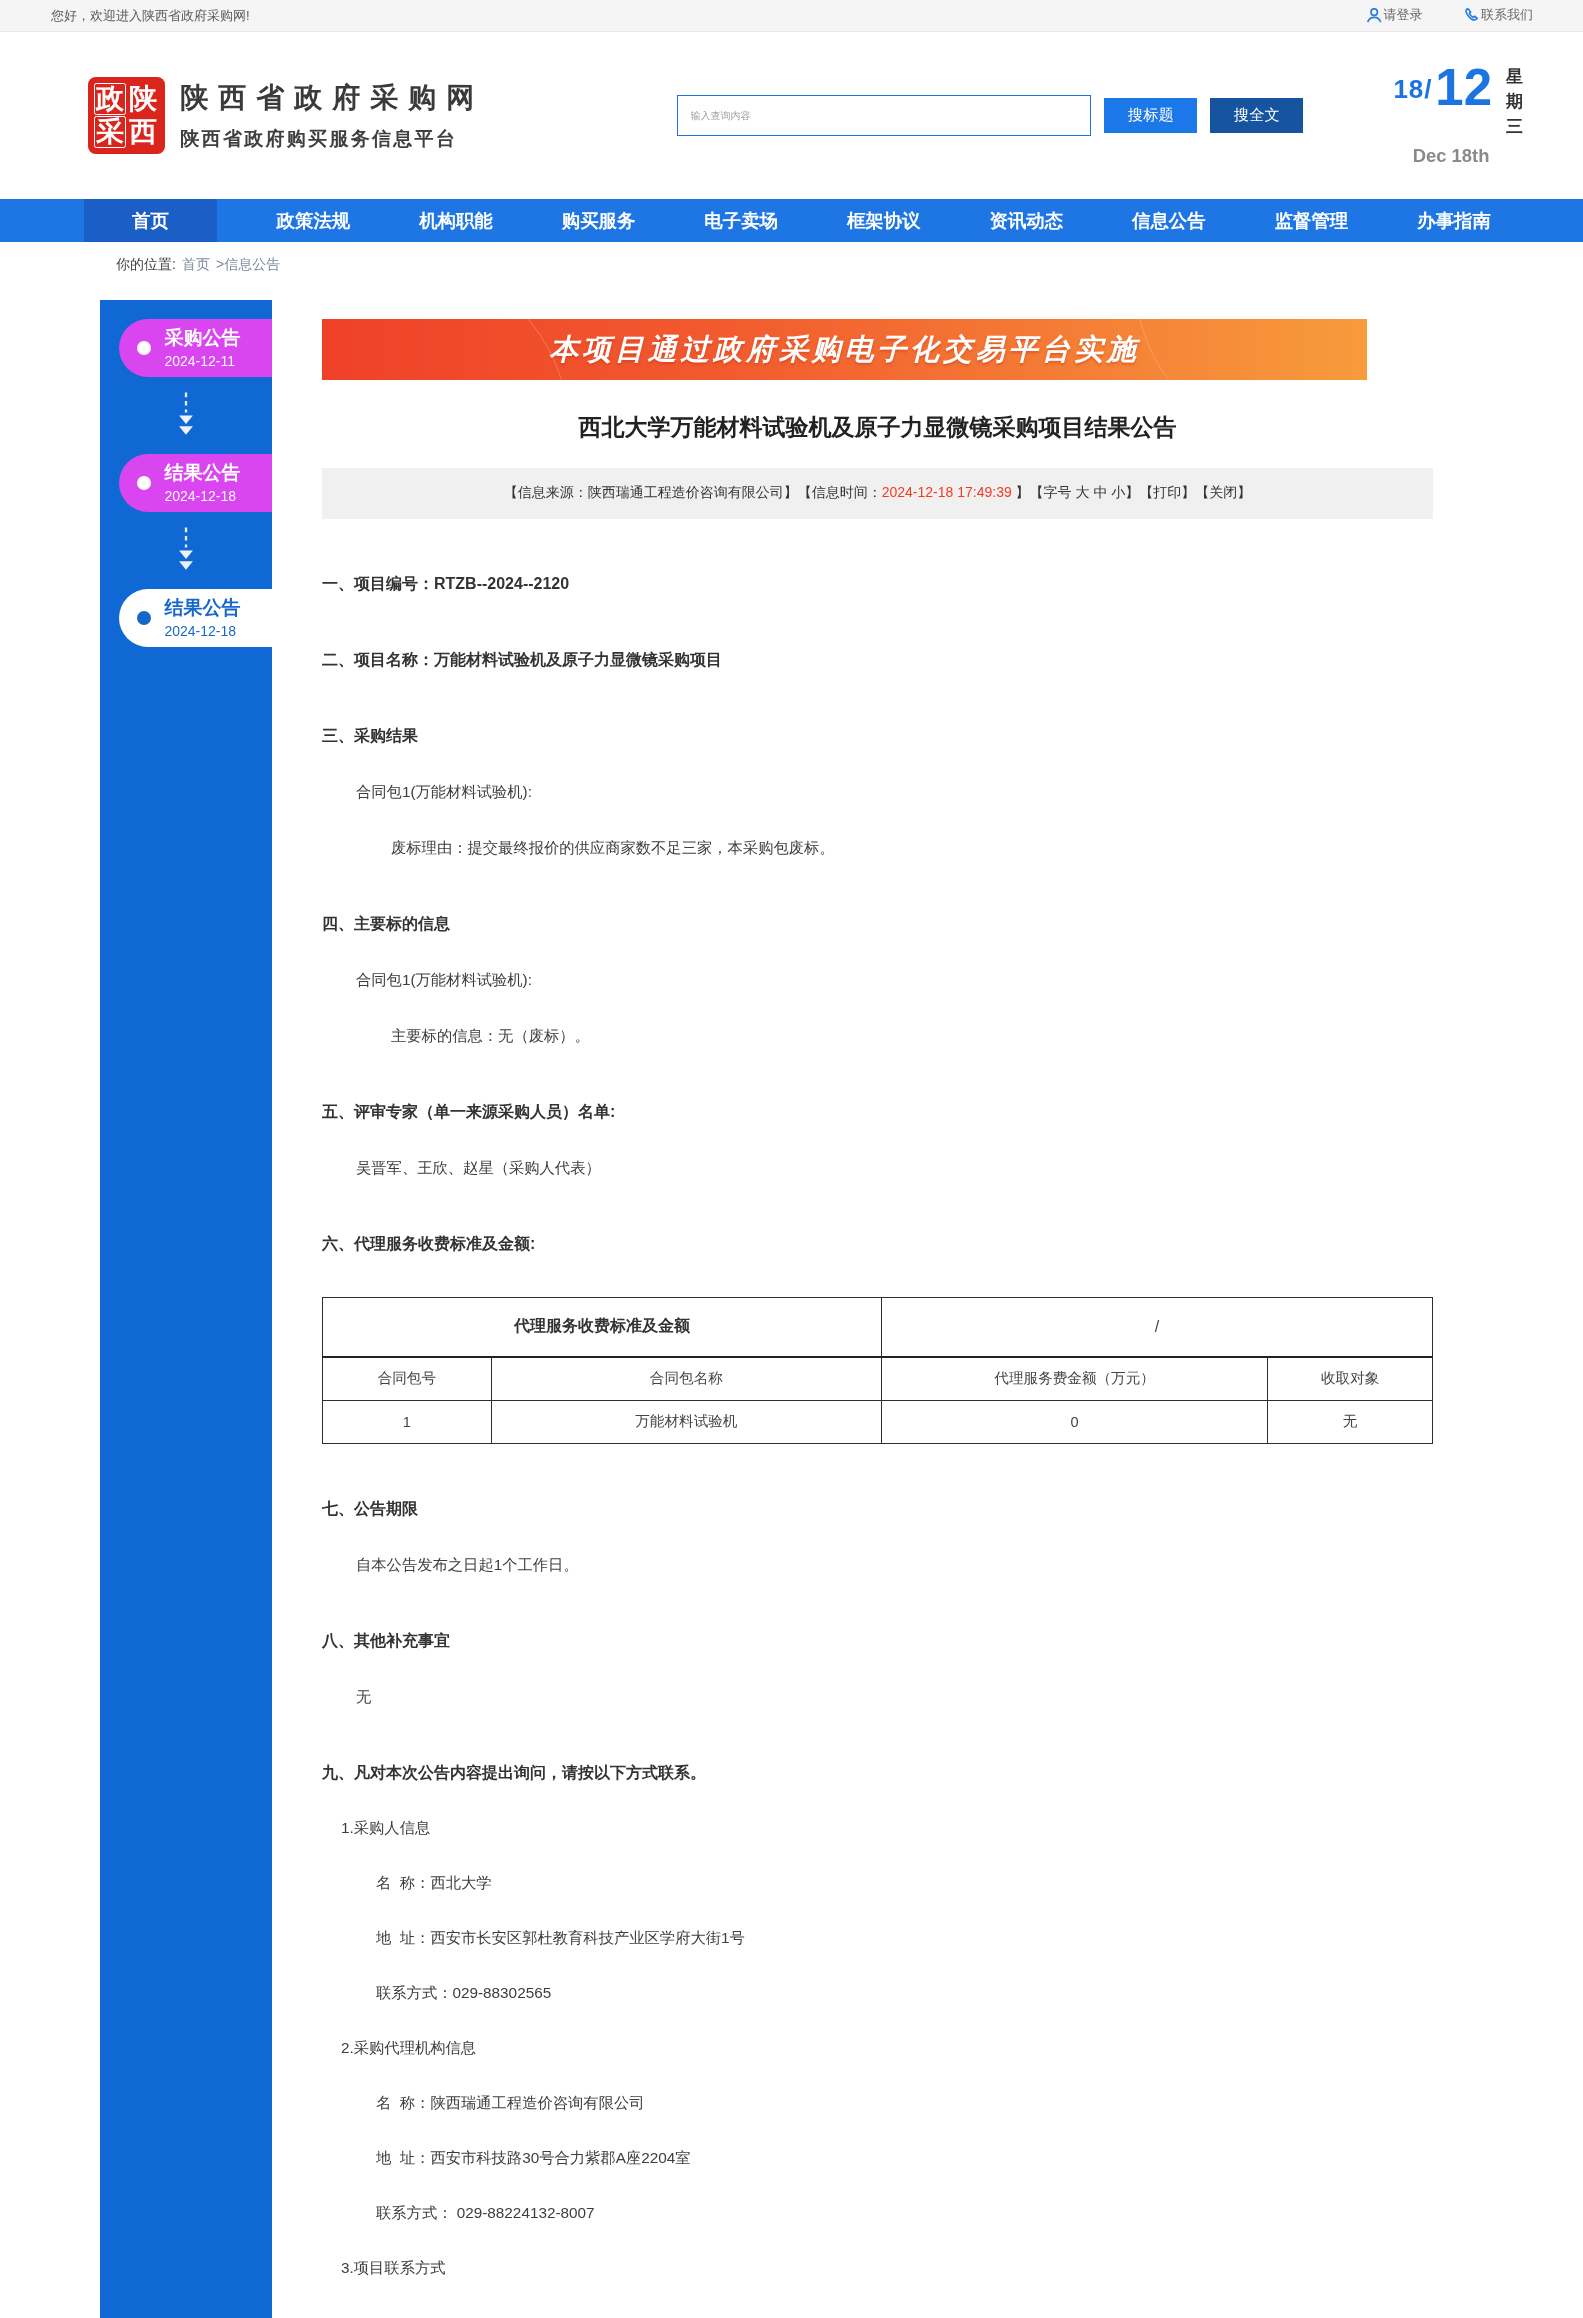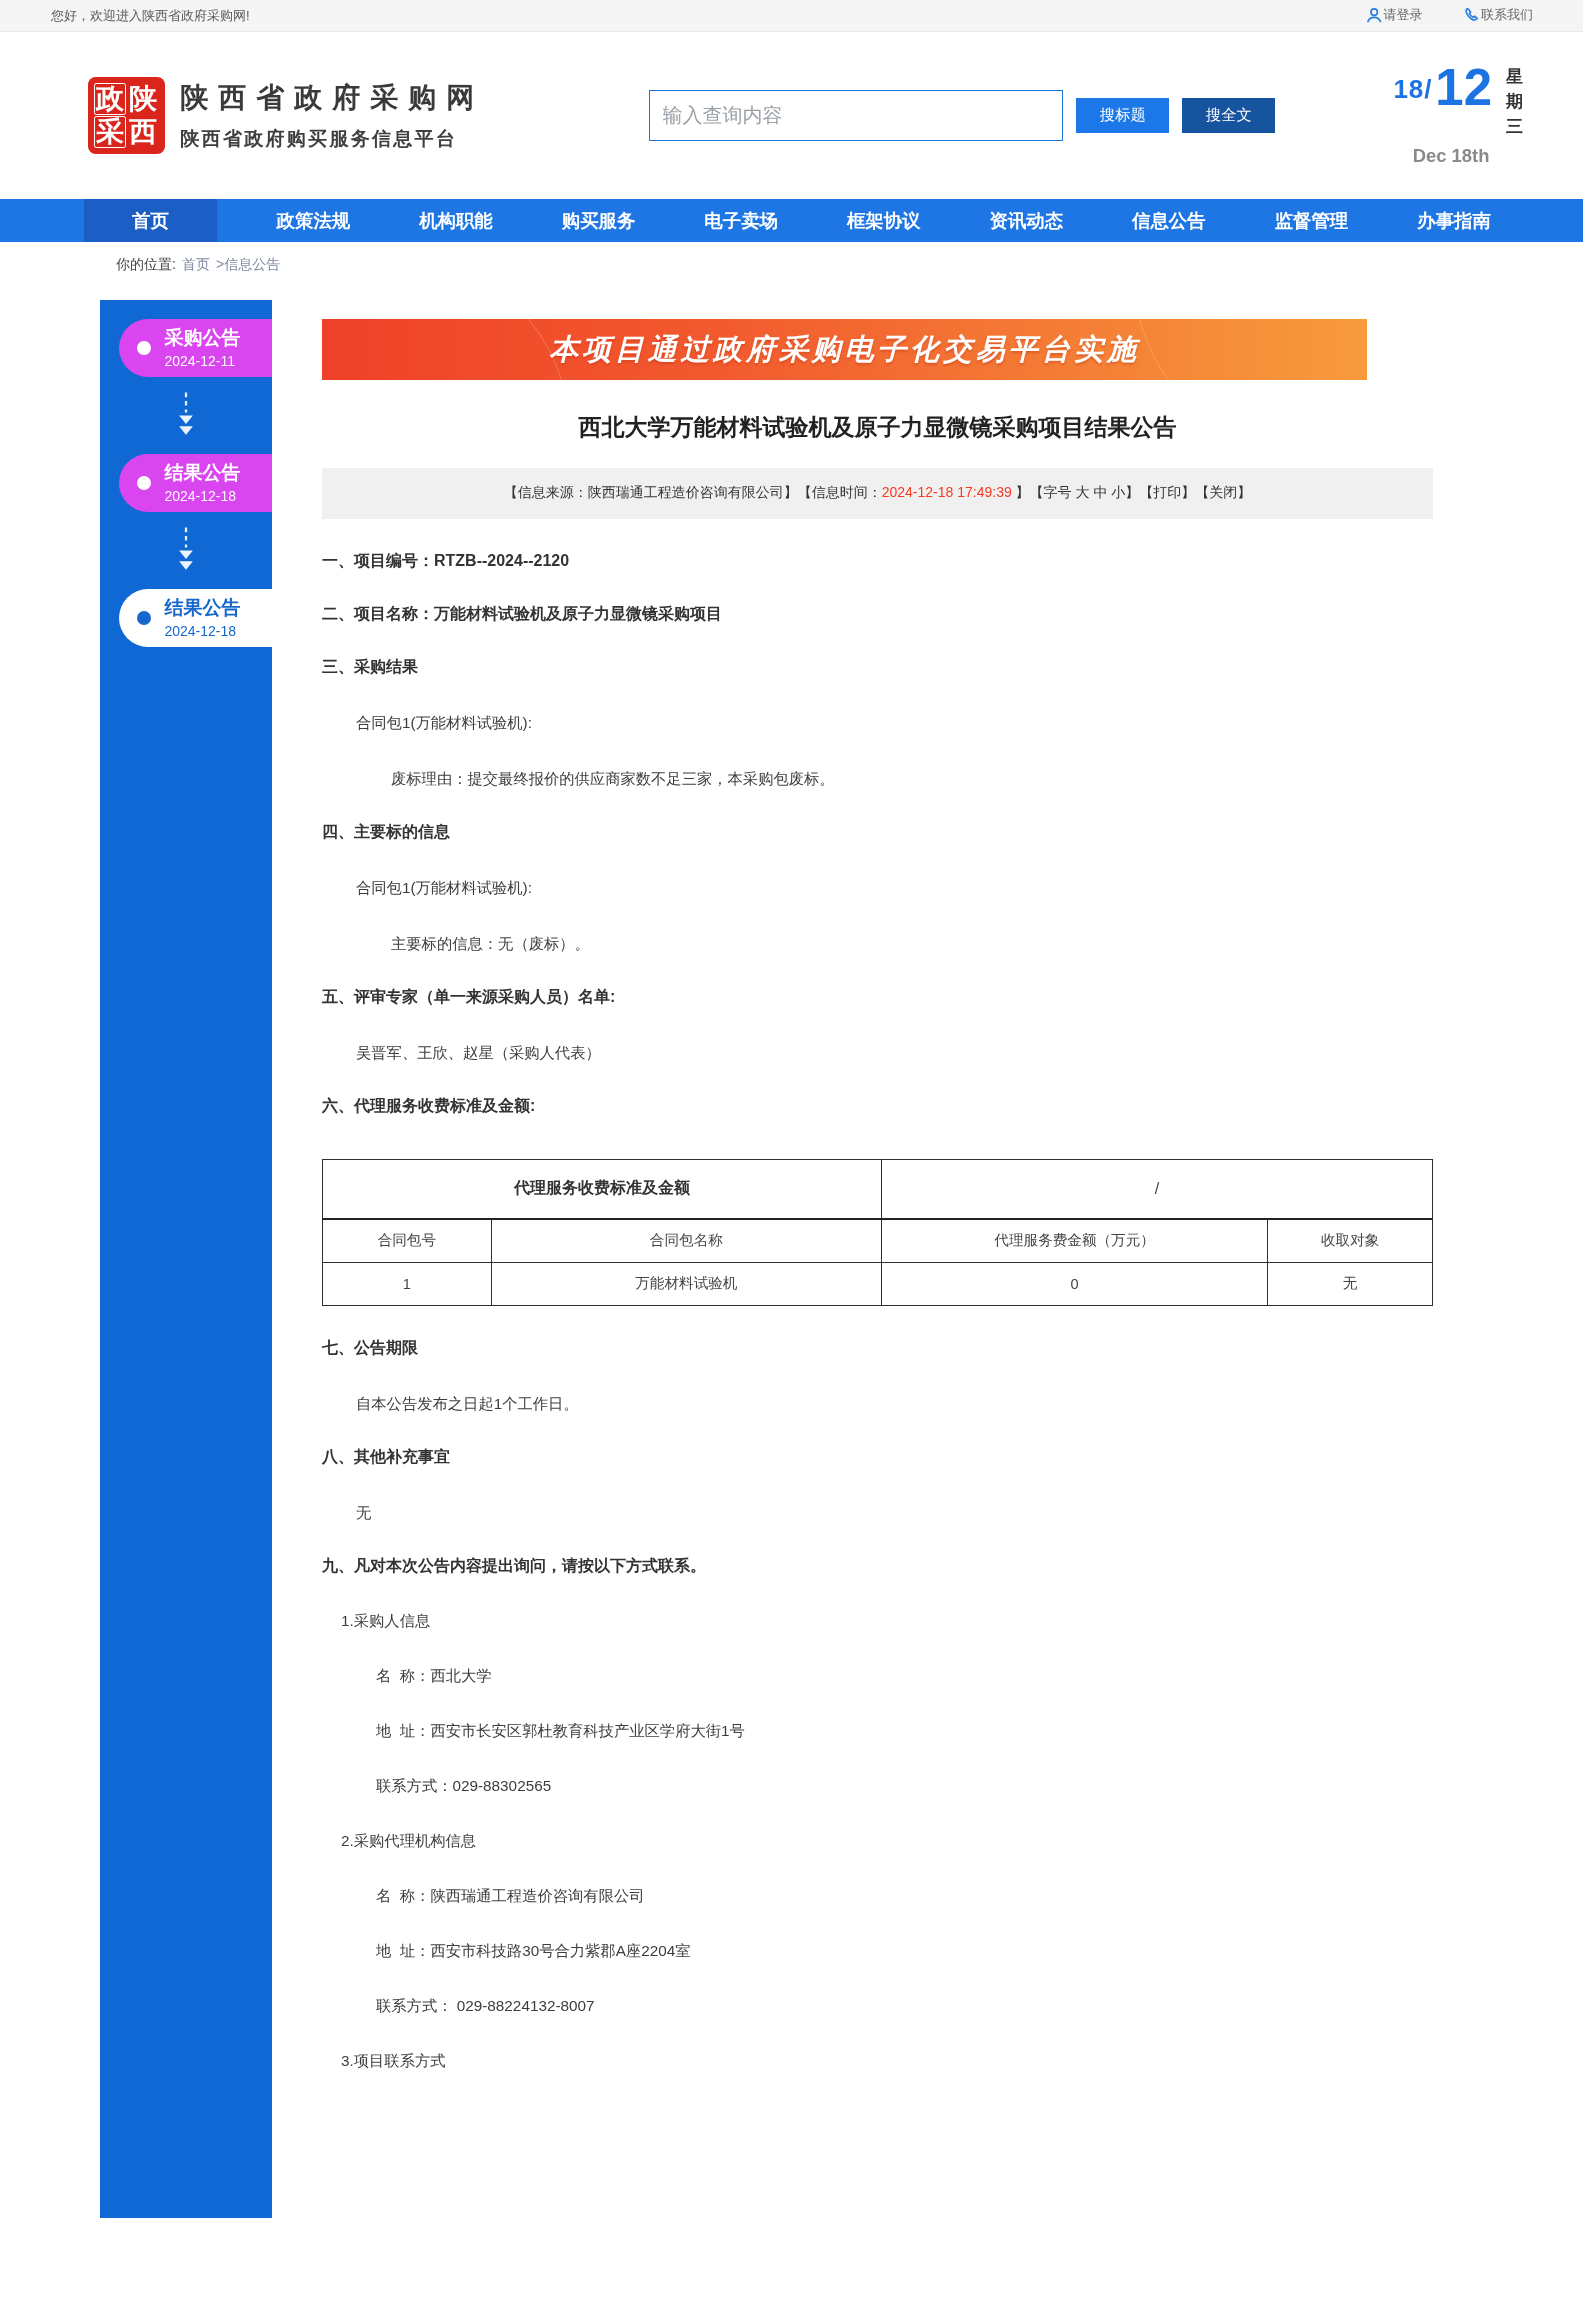--- a/index.html
+++ b/index.html
@@ -20,22 +20,22 @@
   .logo { width:77px; height:77px; background:#d9251c; border-radius:7.7px;
     display:grid; grid-template-columns:1fr 1fr; grid-template-rows:1fr 1fr;
     padding:6.1px; gap:1.5px; }
   .logo span { color:#fff; font-weight:bold; font-size:28px; line-height:1;
     display:flex; align-items:center; justify-content:center; }
   .logo span.framed { border:1.5px solid #fff; border-radius:2.3px; }
   .titles { margin-left:15.3px; }
   .site-title { font-size:28px; font-weight:bold; color:#3a3a3a; letter-spacing:10px; }
   .site-sub { font-size:19px; color:#3f3f3f; letter-spacing:2.3px; margin-top:9.2px; font-weight:bold; }
   .search-group { margin-left:165px; display:flex; align-items:center; }
-  .search-input { width:414px; height:51px; border:1.5px solid #1c74e2; font-size:20px;
-    padding:0 12.3px; color:#333; outline:none; }
+  .search-input { width:414px; height:41px; border:1.5px solid #1c74e2; font-size:10px;
+    padding:0 12.3px; color:#333; outline:none;margin-left:28px; }
   .search-input::placeholder { color:#9aa0a6; }
   .search-btn { width:93px; height:35px; border:none; color:#fff; font-size:15.3px;
     margin-left:13px; cursor:pointer; font-family:inherit; }
   .btn-title { background:#1c78e8; }
   .btn-full { background:#16549f; }
   .datebox { margin-left:auto; }
   .date-row { display:flex; align-items:flex-start; }
   .d-day { font-size:26px; font-weight:bold; color:#1c74e2; margin-top:10.7px; letter-spacing:0.8px; }
   .d-month { font-size:51px; font-weight:bold; color:#1c74e2; line-height:0.95; margin-left:3.1px; }
   .d-week { width:20px; font-size:17px; font-weight:bold; color:#333; line-height:1.45;
@@ -72,21 +72,21 @@
     border:1.5px solid rgba(255,255,255,.22); border-radius:50%; }
   .banner::after { content:''; position:absolute; right:-92px; top:-199px; width:322px; height:322px;
     border:1.5px solid rgba(255,255,255,.2); border-radius:50%; }
   .banner span { color:#fff; font-size:29px; font-weight:bold; font-style:italic;
     letter-spacing:3.8px; text-shadow:0 1.5px 2.3px rgba(180,40,10,.35); z-index:1; }
   .art-title { width:1111px; margin-top:32px; text-align:center; font-size:23px; font-weight:bold; color:#222; }
   .meta { width:1111px; height:51px; margin-top:24.5px; background:#f0f0f0;
     display:flex; align-items:center; justify-content:center; font-size:14px; color:#333; }
   .meta .red { color:#f53a20; }
   .meta .mbtn { cursor:pointer; }
-  .sec { margin-top:32px; }
+  .sec { margin-top:55px; }
   .sec:first-of-type { margin-top:65px; }
   .sec-h { font-size:16px; font-weight:bold; color:#333; }
   .line { font-size:15.3px; color:#3d3d3d; margin-top:35px; white-space:pre-wrap; }
   .ind1 { padding-left:34px; }
   .ind2 { padding-left:69px; }
   .ind1b { padding-left:19px; }
   .ind2b { padding-left:54px; }
   .tight { margin-top:34px; }
   
   table.fee { margin-top:42px; width:1111px; border-collapse:collapse; border:1.5px solid #2e2e2e; }

